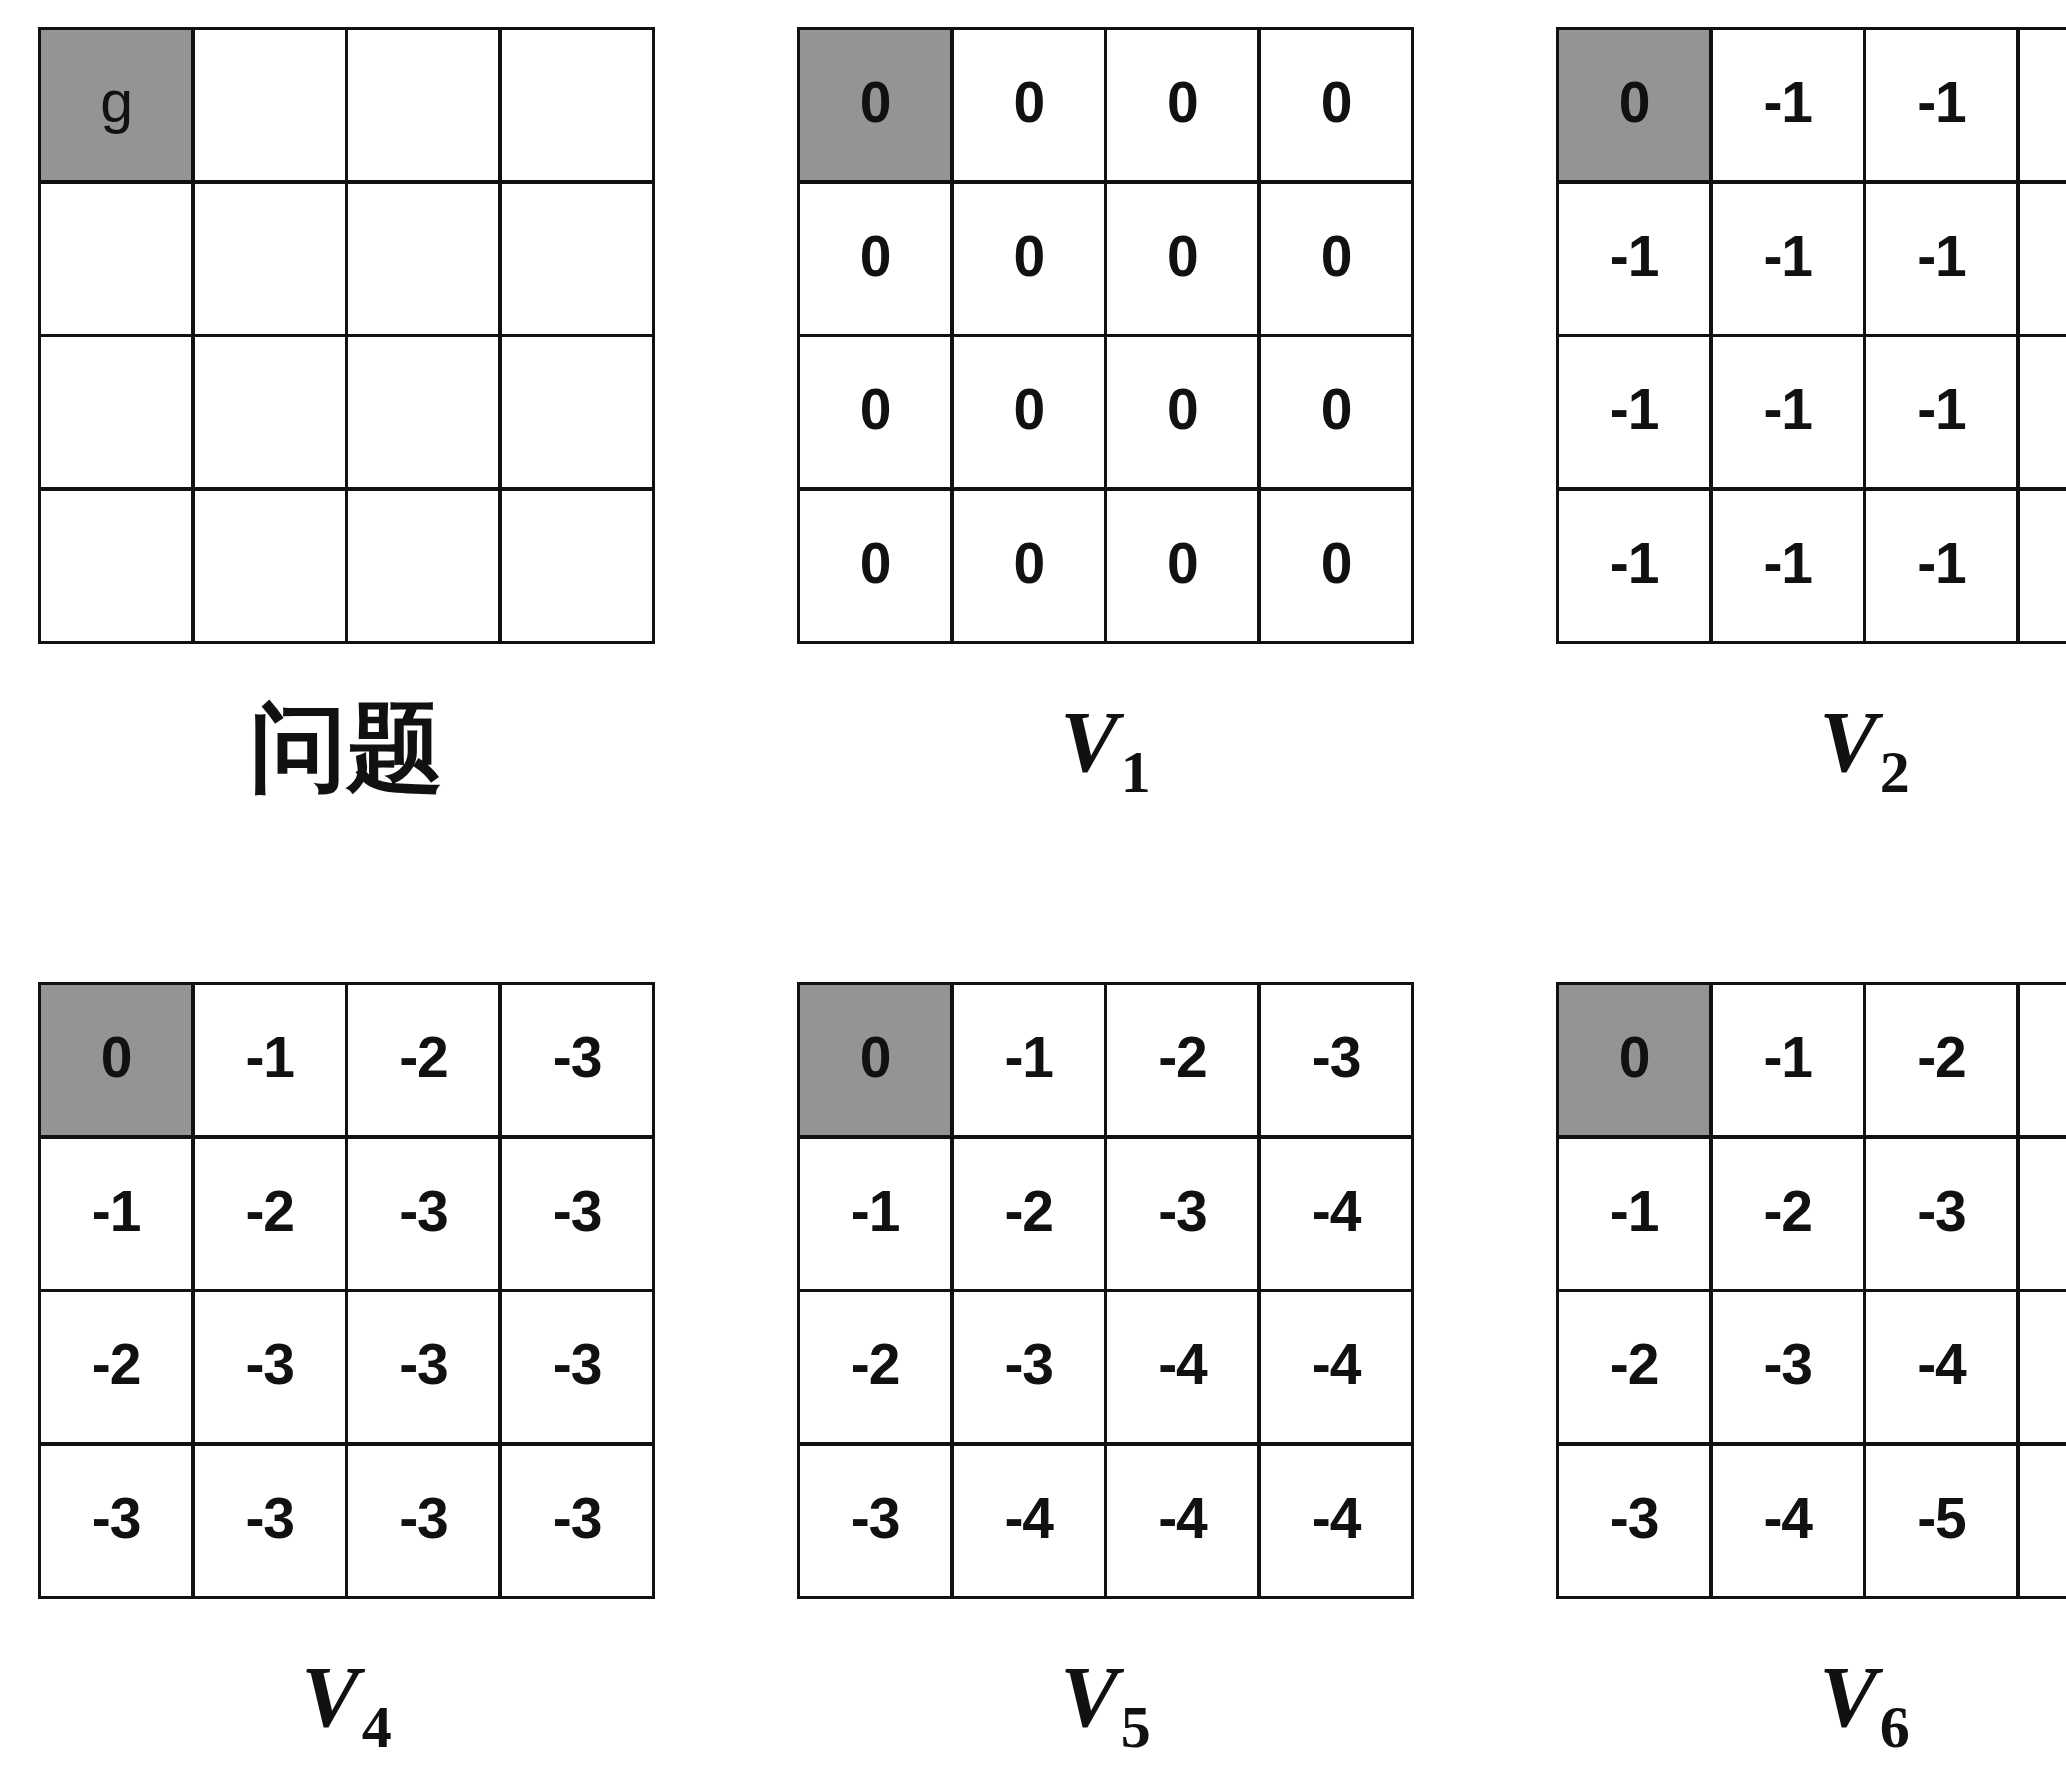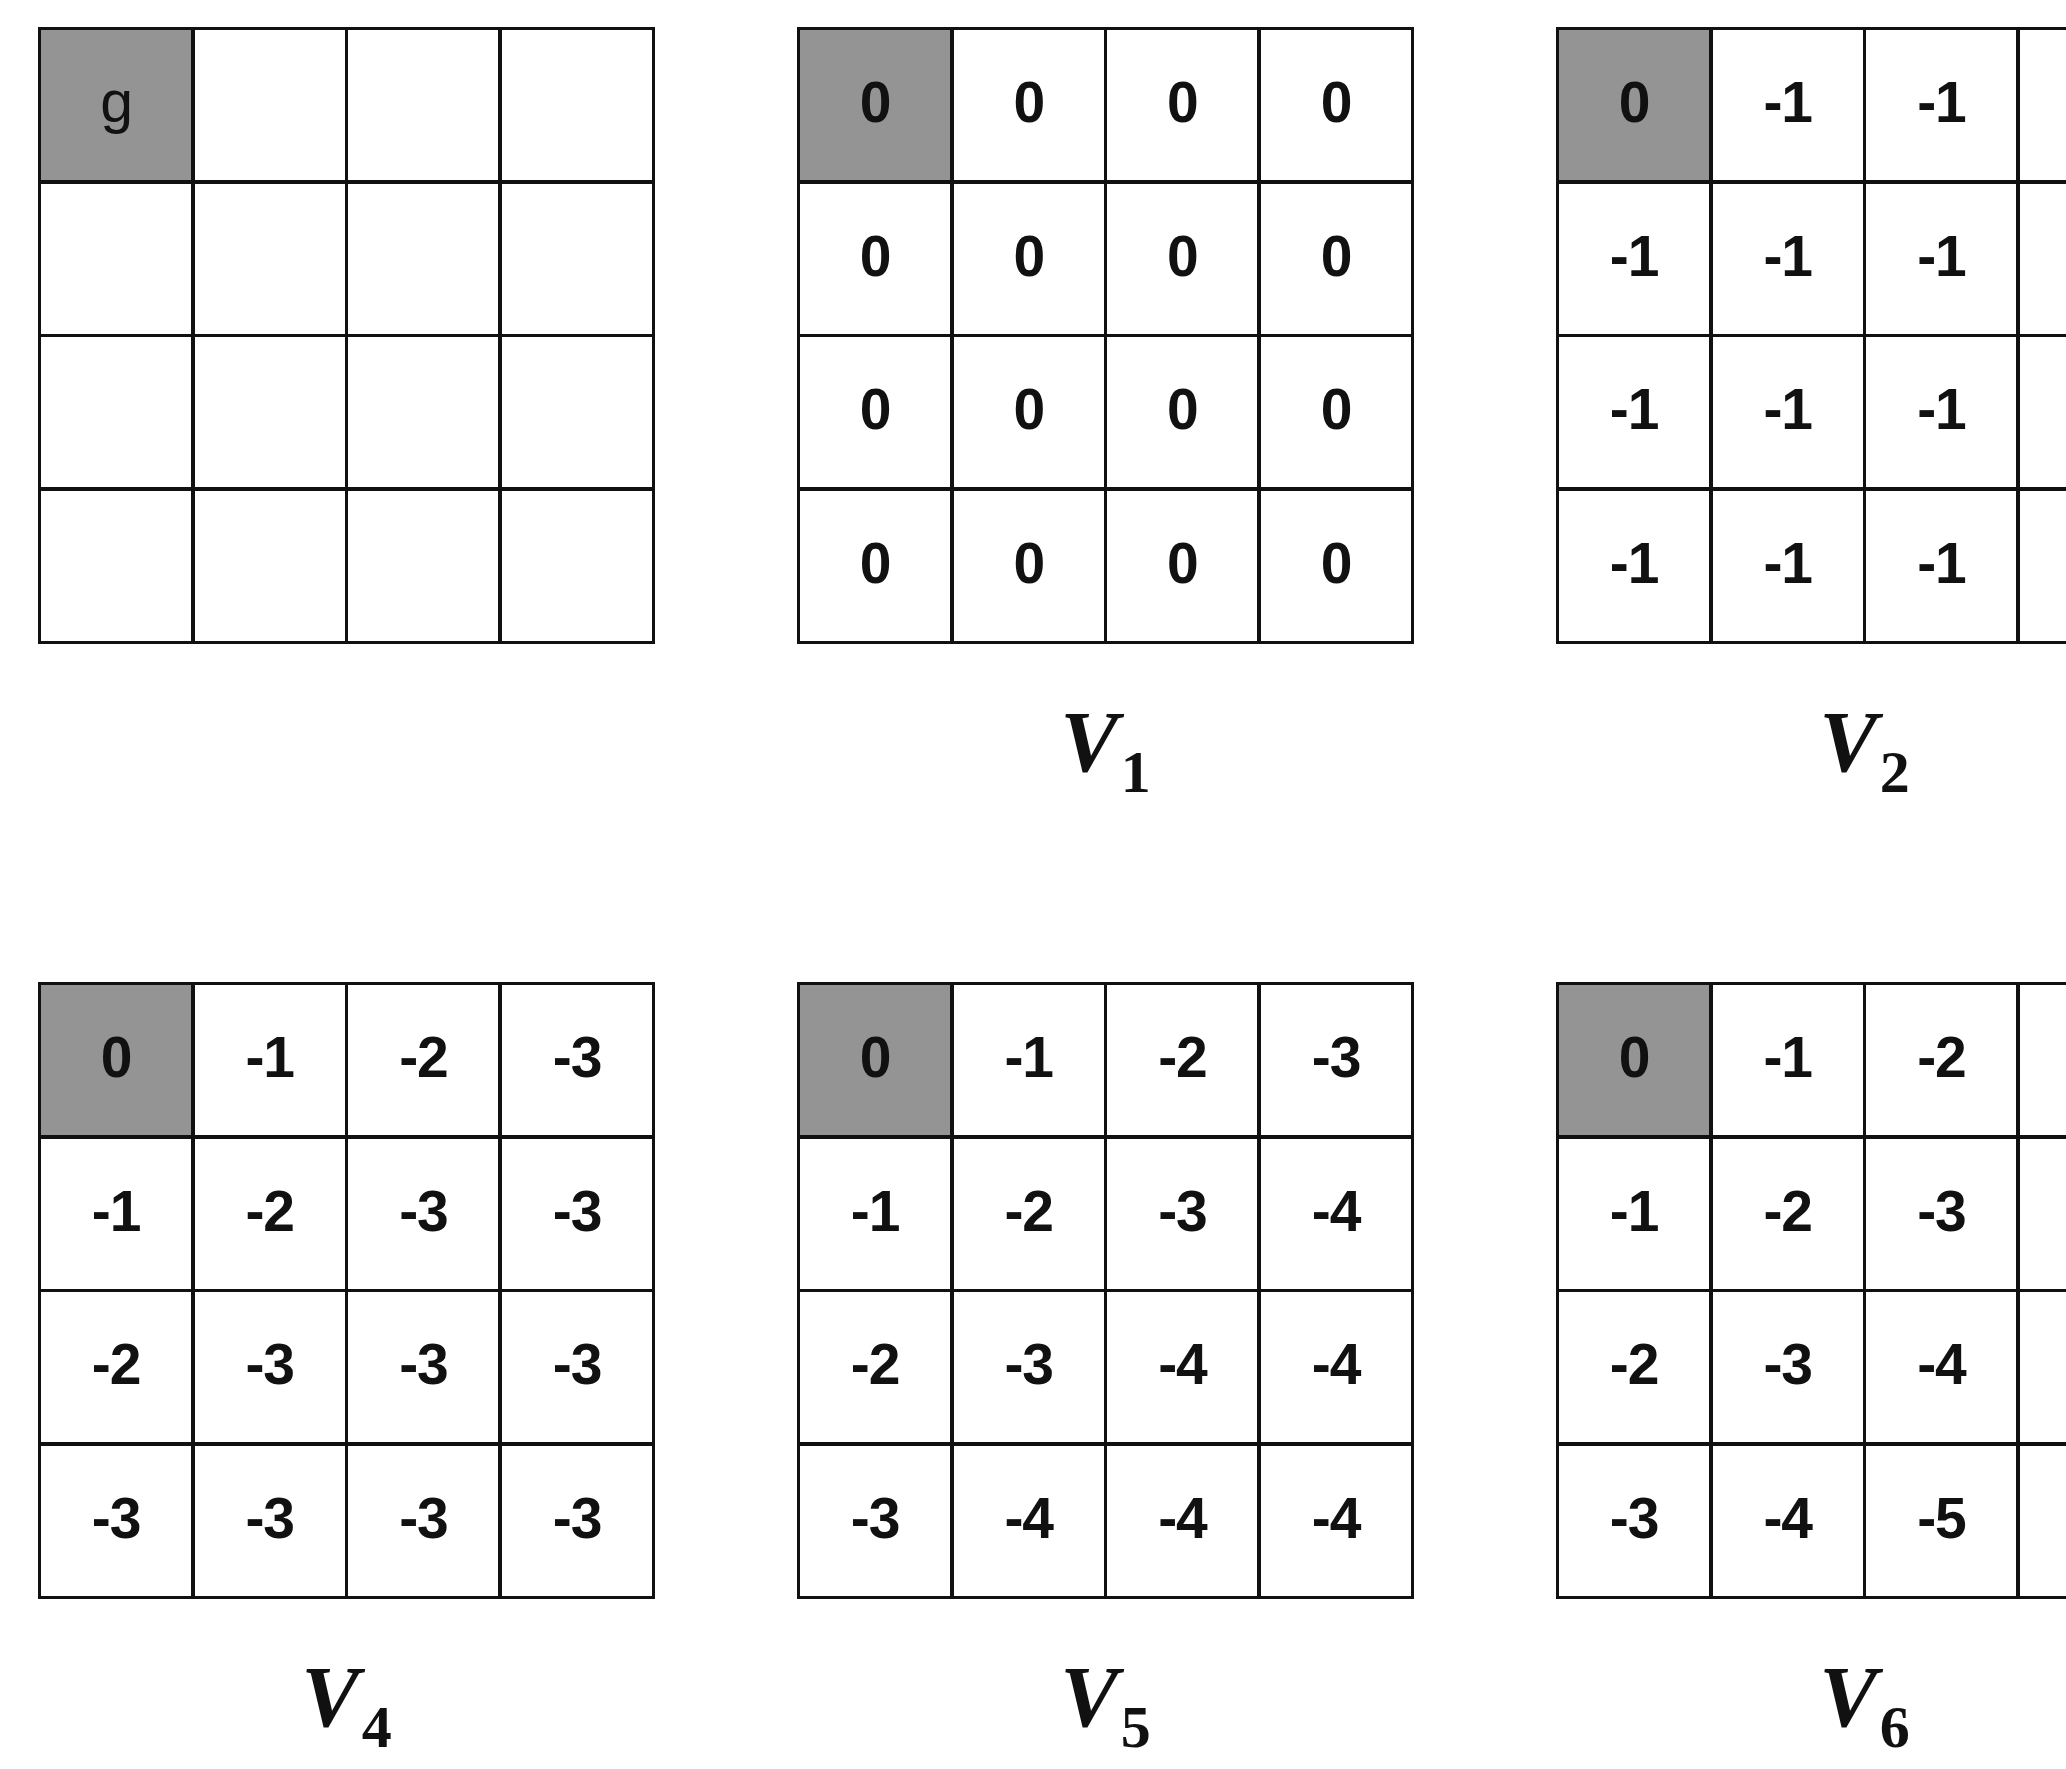--- a/index.html
+++ b/index.html
@@ -107,20 +107,23 @@
           <div class="cell"></div>
           <div class="cell"></div>
           <div class="cell"></div>
           <div class="cell"></div>
           <div class="cell"></div>
           <div class="cell"></div>
           <div class="cell"></div>
           <div class="cell"></div>
           <div class="cell"></div>
         </div>
+        <div class="grid-label">
+          <span class="label-cjk">问题</span>
+        </div>
       </div>
       <div class="panel panel-V1">
         <div class="value-grid">
           <div class="cell shaded">0</div>
           <div class="cell">0</div>
           <div class="cell">0</div>
           <div class="cell">0</div>
           <div class="cell">0</div>
           <div class="cell">0</div>
           <div class="cell">0</div>

